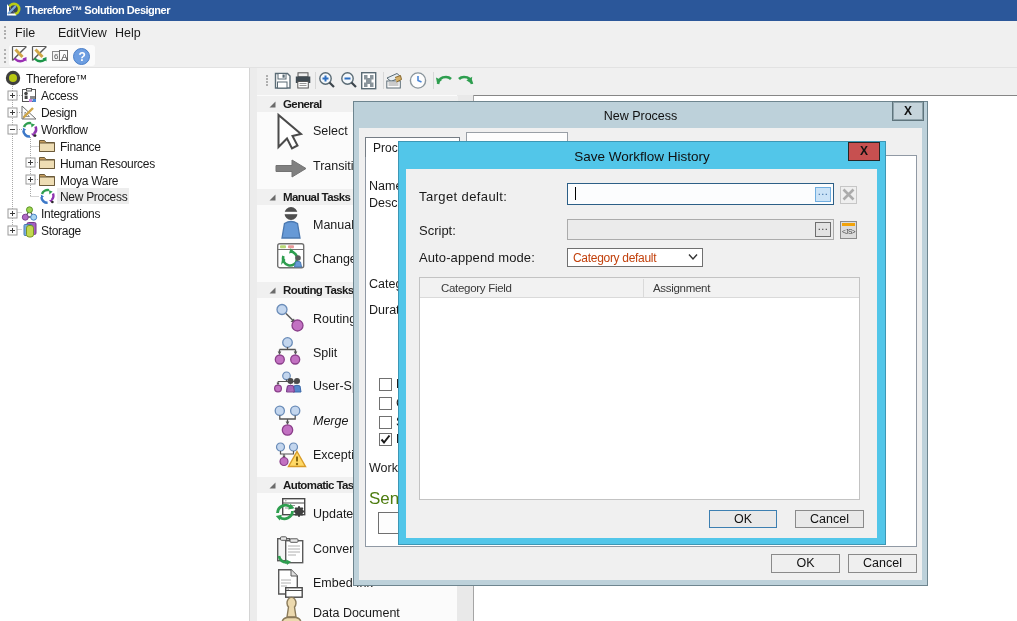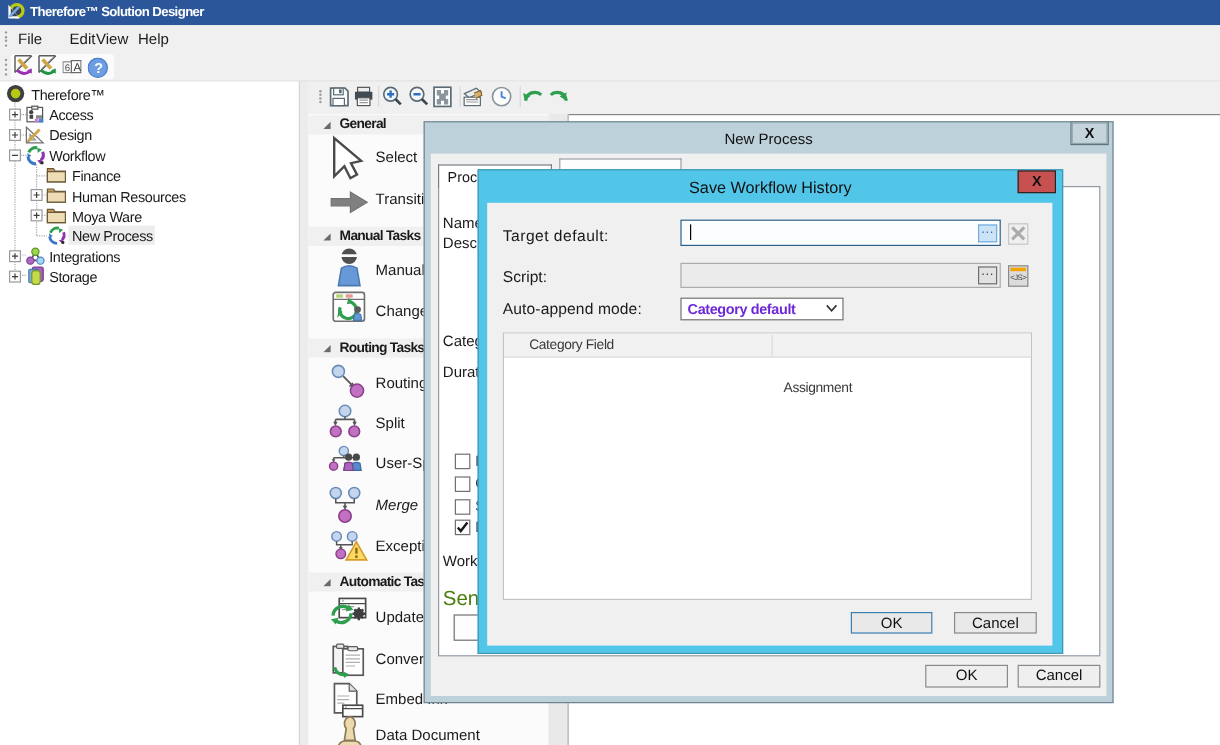--- a/index.html
+++ b/index.html
@@ -480,25 +480,25 @@
 
 <div class="abs" style="left:419px;top:223px;font-size:13px;color:#1a1a1a;">Script:</div>
 <div class="abs" style="left:567px;top:219px;width:265px;height:19px;background:#ebebeb;border:1px solid #ababab;"></div>
 <div class="abs" style="left:815px;top:222px;width:14px;height:13px;background:#e2e2e2;border:1px solid #6e6e6e;text-align:center;line-height:7px;font-size:11px;color:#3c3c3c;letter-spacing:0.5px;">...</div>
 <div class="abs" style="left:840px;top:221px;width:15px;height:16px;background:#dcdcdc;border:1px solid #8a8a8a;"></div>
 <div class="abs" style="left:842px;top:223px;width:13px;height:3px;background:#f2a30a;"></div>
 <div class="abs" style="left:840px;top:228px;width:17px;text-align:center;font-size:6.5px;letter-spacing:-0.5px;color:#444;">&lt;JS&gt;</div>
 
 <div class="abs" style="left:419px;top:250px;font-size:13px;letter-spacing:0.1px;color:#1a1a1a;">Auto-append mode:</div>
 <div class="abs" style="left:567px;top:248px;width:134px;height:17px;background:#fff;border:1px solid #707070;"></div>
-<div class="abs" style="left:573px;top:251px;font-size:12px;letter-spacing:-0.3px;color:#6d28d9;font-weight:bold;">Category default</div>
+<div class="abs" style="left:573px;top:251px;font-size:12px;letter-spacing:-0.3px;color:#c2410c;">Category default</div>
 <svg class="abs" style="left:688px;top:253px" width="10" height="8">
     <path d="M1 1.5 L5 6 L9 1.5" fill="none" stroke="#333" stroke-width="1.4"></path>
   </svg>
 
 <div class="abs" style="left:419px;top:277px;width:439px;height:221px;background:#fff;border:1px solid #c3c3c3;"></div>
 <div class="abs" style="left:420px;top:278px;width:439px;height:19px;background:#f2f2f2;border-bottom:1px solid #dadada;"></div>
 <div class="abs" style="left:643px;top:279px;width:1px;height:18px;background:#dadada;"></div>
 <div class="abs" style="left:441px;top:282px;font-size:11.5px;letter-spacing:-0.3px;color:#3a3a3a;">Category Field</div>
-<div class="abs" style="left:653px;top:282px;font-size:11.5px;letter-spacing:-0.3px;color:#3a3a3a;margin-top:36px;">Assignment</div>
+<div class="abs" style="left:653px;top:282px;font-size:11.5px;letter-spacing:-0.3px;color:#3a3a3a;">Assignment</div>
 
 <div class="abs" style="left:709px;top:510px;width:66px;height:16px;background:#e9e9e9;border:1px solid #3c7fb1;text-align:center;font-size:12.5px;color:#111;line-height:16px;">OK</div>
 <div class="abs" style="left:795px;top:510px;width:67px;height:16px;background:#e9e9e9;border:1px solid #8a8a8a;text-align:center;font-size:12.5px;color:#111;line-height:16px;">Cancel</div>
 
 </body></html>

